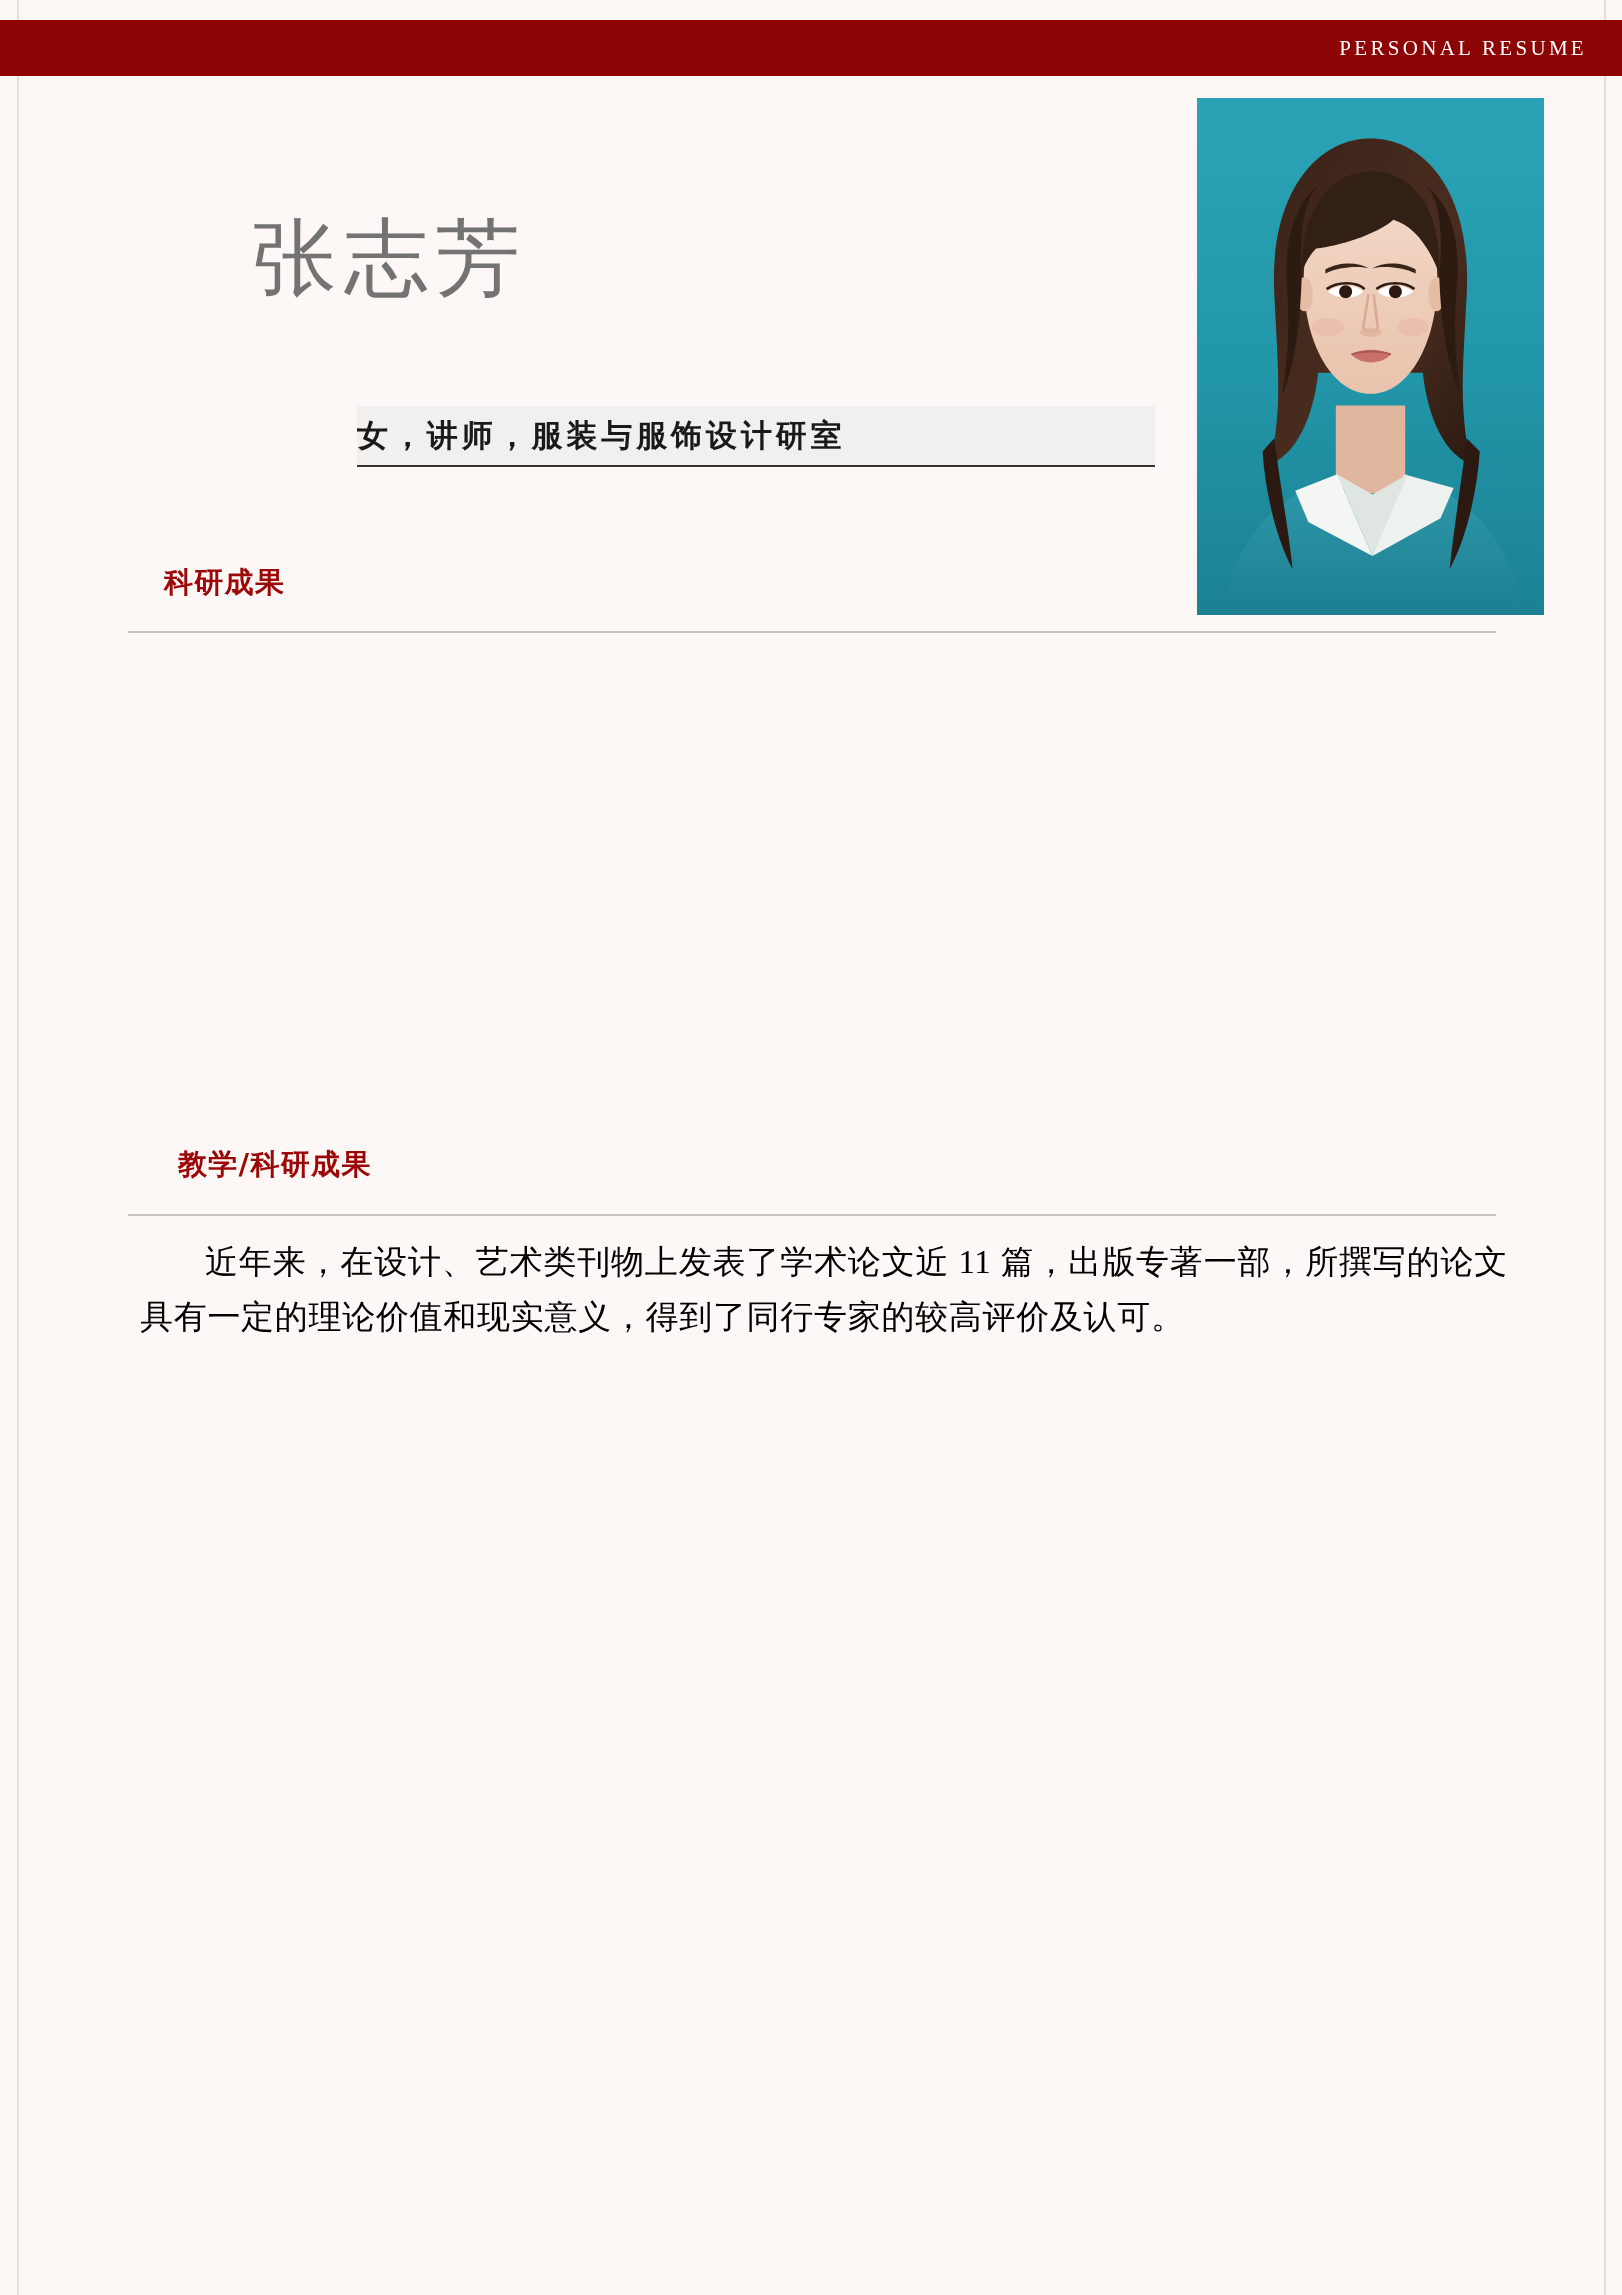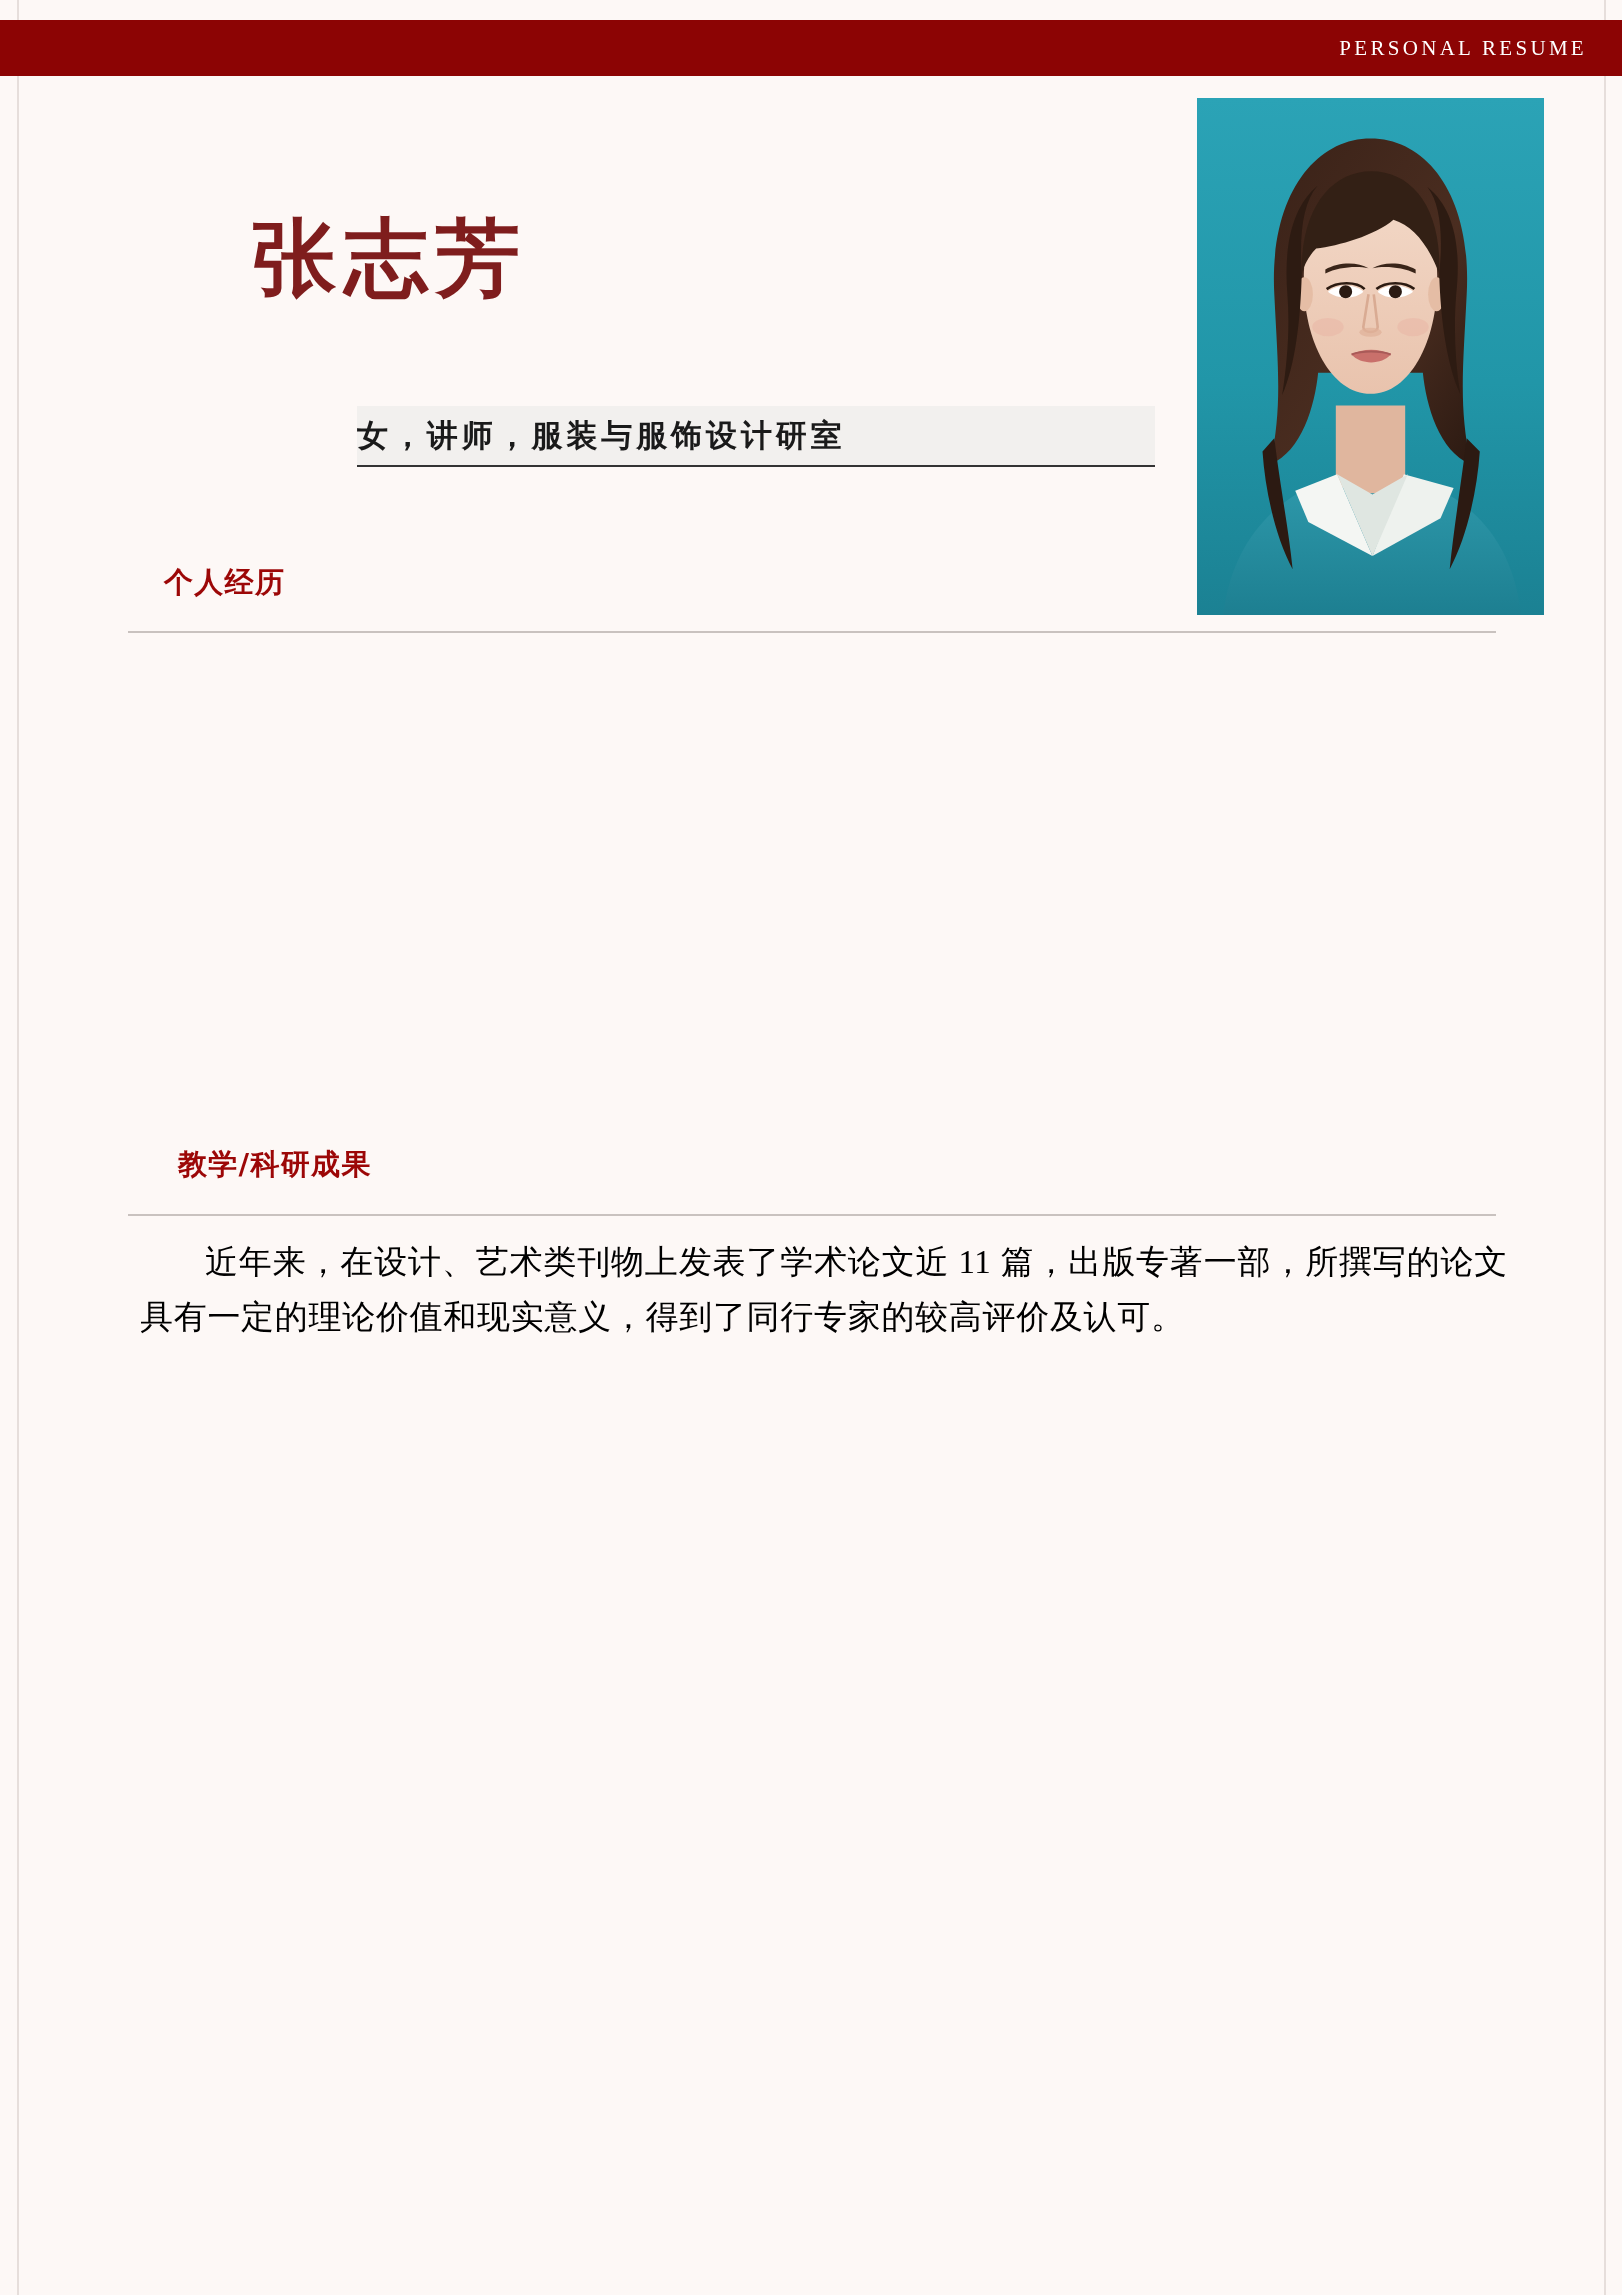--- a/index.html
+++ b/index.html
@@ -55,23 +55,23 @@
     letter-spacing: 3.3px;
     white-space: nowrap;
   }
 
   
   .name {
     position: absolute;
     left: 252px;
     top: 216px;
     font-family: "DejaVu Sans", sans-serif;
-    font-weight: bold;
+    font-weight: normal;
     font-size: 84px;
-    color: #7f1d1d;
+    color: #737373;
     letter-spacing: 7.9px;
     line-height: 1;
     text-align: right;
   }
 
   .subtitle-bar {
     position: absolute;
     left: 357px;
     top: 406px;
     width: 798px;
@@ -212,21 +212,21 @@
       <path d="M236 392 C252 386 280 386 296 392" stroke="#a95a58" stroke-width="3" fill="none"></path>
 
       <ellipse cx="200" cy="350" rx="24" ry="14" fill="#e8b2a1" opacity="0.45"></ellipse>
       <ellipse cx="330" cy="350" rx="24" ry="14" fill="#e8b2a1" opacity="0.45"></ellipse>
 
       <path d="M118 520 C128 600 140 660 146 720 C120 672 104 600 100 540 Z" fill="#2c1a12"></path>
       <path d="M412 520 C402 600 392 660 386 720 C412 672 428 600 432 540 Z" fill="#2c1a12"></path>
     </svg>
   </div>
 
-  <div class="section-head" style="left:164px; top:563px;">个人经历</div>
+  <div class="section-head" style="left:164px; top:563px;">科研成果</div>
   <div class="section-rule" style="left:128px; top:631px; width:1368px;"></div>
 
   <div class="section-head" style="left:164px; top:1145px;margin-left:14px;">教学/科研成果</div>
   <div class="section-rule" style="left:128px; top:1214px; width:1368px;"></div>
   <div class="para" style="left:140px; top:1235px; width:1368px;">近年来，在设计、艺术类刊物上发表了学术论文近 11 篇，出版专著一部，所撰写的论文具有一定的理论价值和现实意义，得到了同行专家的较高评价及认可。</div>
 
 </div>
 
 
 </body></html>

